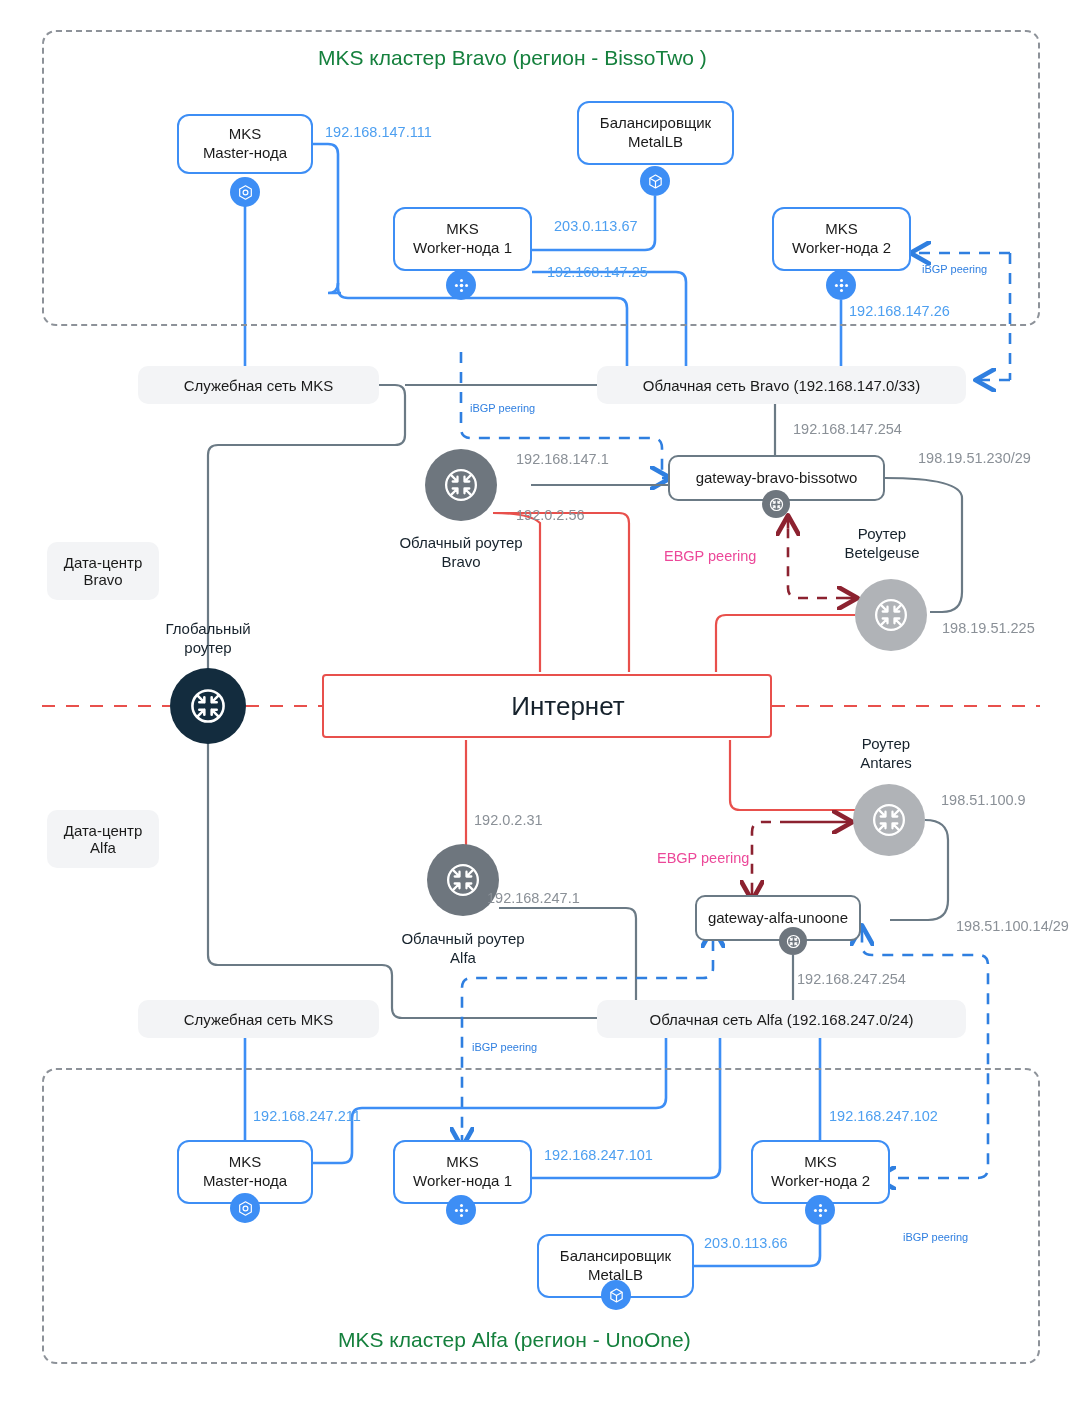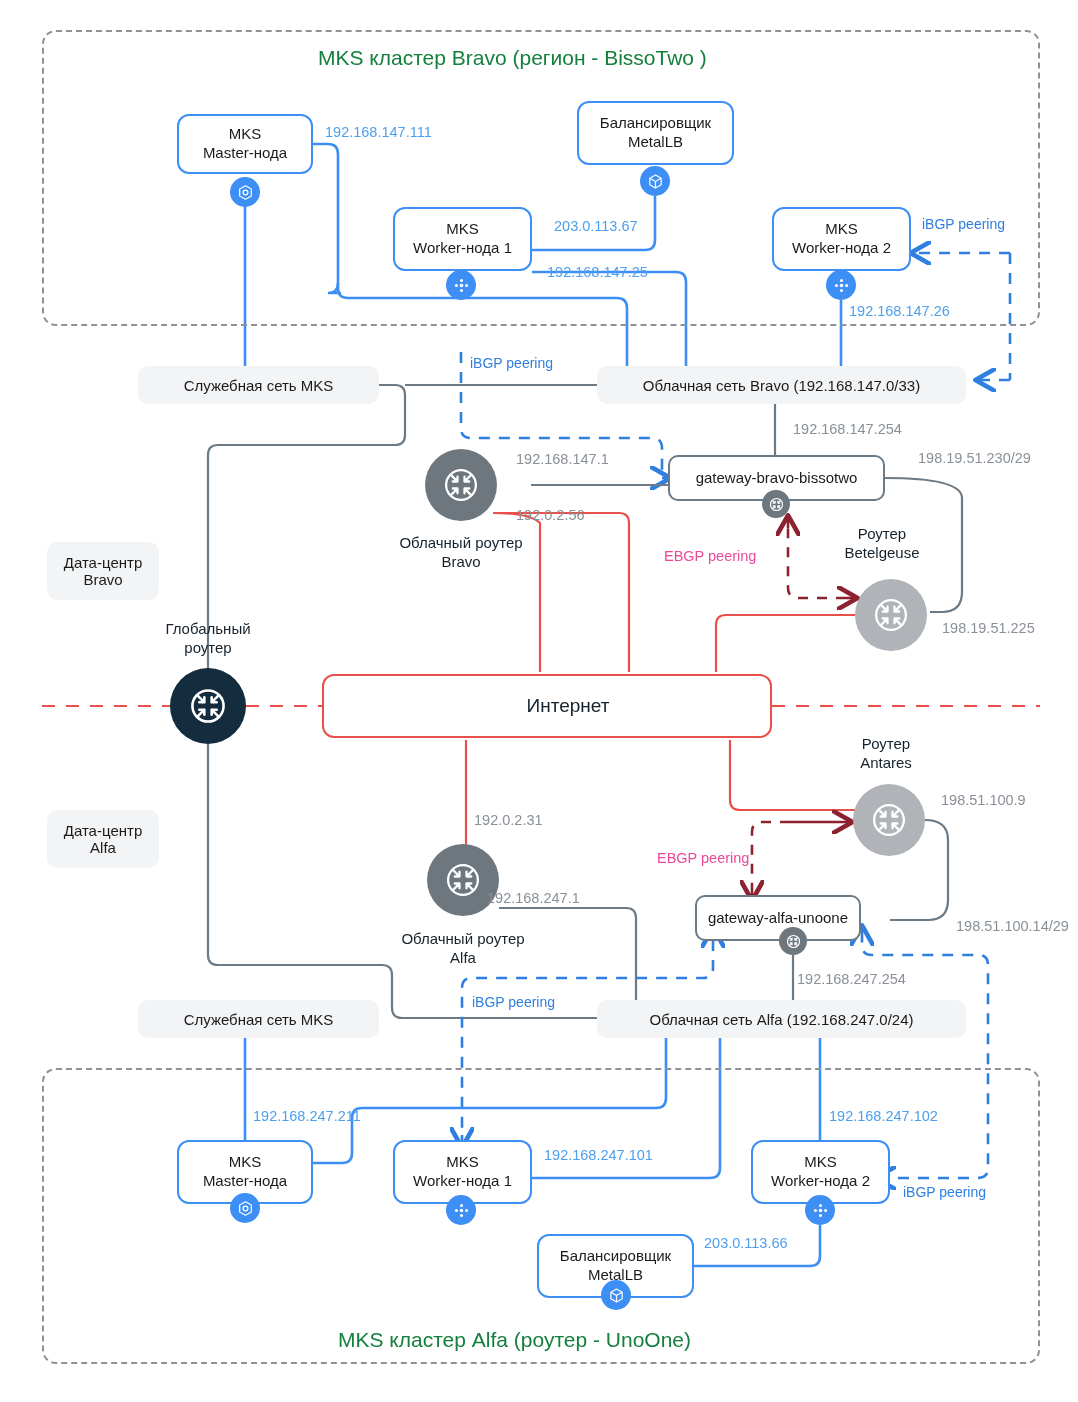--- a/index.html
+++ b/index.html
@@ -30,22 +30,22 @@
     white-space: pre-line;
     z-index: 5;
   }
   .node.gw {
     border: 2px solid #6b7a85;
     border-radius: 10px;
     font-size: 15px;
   }
   .node.inet {
     border: 2px solid #e8504c;
-    border-radius: 12px;
-    font-size: 19px;
+    border-radius: 4px;
+    font-size: 26px;
     color: #16222c;
     padding-left: 42px;
   }
   .pill {
     position: absolute;
     background: #f3f4f6;
     border-radius: 10px;
     display:flex; align-items:center; justify-content:center;
     font-size: 15px; color:#1b1b1b;
     text-align:center; white-space: pre-line;
@@ -65,21 +65,21 @@
     white-space: nowrap;
   }
   .iplabel {
     position:absolute;
     font-size: 14.5px;
     white-space: nowrap;
     z-index: 6;
   }
   .ip-blue  { color:#4d9ff0; }
   .ip-gray  { color:#8a9097; }
-  .lbl-ibgp { color:#2f7fe0; font-size:14px; position:absolute; white-space:nowrap; z-index:6;}
+  .lbl-ibgp { color:#2f7fe0; font-size:11px; position:absolute; white-space:nowrap; z-index:6;margin-top:47px;}
   .lbl-ebgp { color:#ec4899; font-size:14.5px; position:absolute; white-space:nowrap; z-index:6;}
   .rtrname {
     position:absolute; text-align:center; font-size:15px; color:#16222c;
     white-space: pre-line; line-height:1.25; z-index:6;
   }
 
   
   .rtr {
     position:absolute; border-radius:50%;
     display:flex; align-items:center; justify-content:center;
@@ -377,21 +377,21 @@
 
   <div class="pill" style="left:138px; top:1000px; width:241px; height:38px;">
     <span>Служебная сеть MKS</span>
   </div>
   <div class="pill" style="left:597px; top:1000px; width:369px; height:38px;">
     <span>Облачная сеть Alfa (192.168.247.0/24)</span>
   </div>
   <div class="lbl-ibgp" style="left:472px; top:994px;">iBGP peering</div>
 
   <div class="zonebox" style="left:42px; top:1068px; width:998px; height:296px;"></div>
-  <div class="zonetitle" style="left:338px; top:1328px;">MKS кластер Alfa (роутер - UnoOne)</div>
+  <div class="zonetitle" style="left:338px; top:1328px;">MKS кластер Alfa (регион - UnoOne)</div>
 
   <div class="node" style="left:177px; top:1140px; width:136px; height:64px;">
     <span>MKS
 Master-нода</span>
   </div>
   <div class="badge" style="left:230px; top:1193px;">
     <svg width="17" height="17" viewBox="0 0 24 24">
         <path d="M12 2.6 20.2 7v10L12 21.4 3.8 17V7z" fill="none" stroke="#fff" stroke-width="1.7" stroke-linejoin="round"></path>
         <circle cx="12" cy="12" r="3.4" fill="none" stroke="#fff" stroke-width="1.7"></circle>
       </svg>

